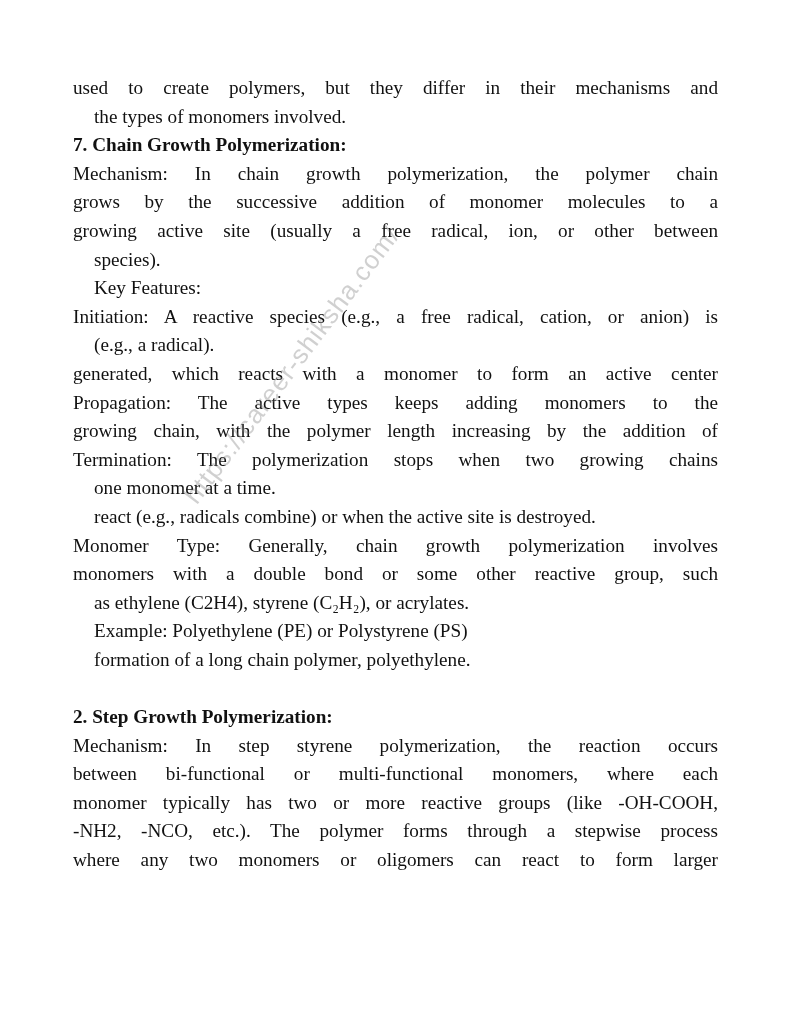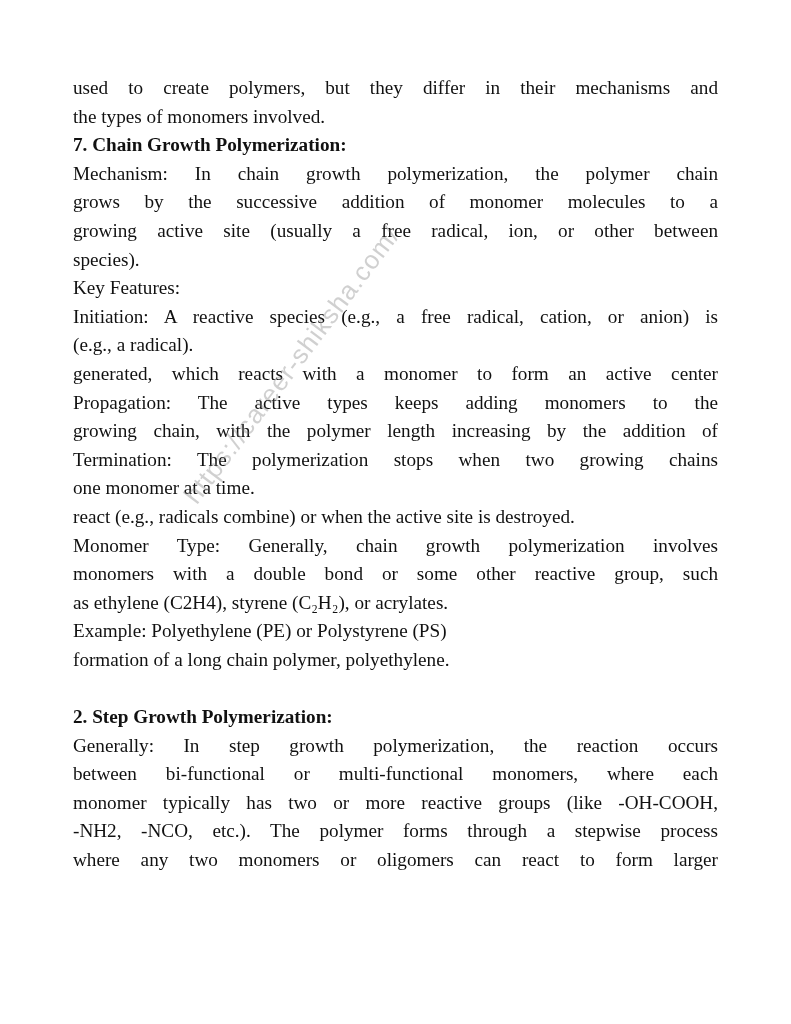--- a/index.html
+++ b/index.html
@@ -26,20 +26,21 @@
     .line {
       display: block;
       text-align: justify;
       text-align-last: justify;
       white-space: nowrap;
       height: 28.6px;
       font-family: Liberation Serif, serif;
     }
     .line.last {
       text-align-last: left;
+      margin-left: 21px;
     }
     .line.bold {
       font-weight: bold;
       text-align-last: left;
     }
     .blank {
       display: block;
       height: 28.6px;
     }
     .watermark {
@@ -75,20 +76,20 @@
   <span class="line justify">Termination: The polymerization stops when two growing chains</span>
   <span class="line last">one monomer at a time.</span>
   <span class="line last">react (e.g., radicals combine) or when the active site is destroyed.</span>
   <span class="line justify">Monomer Type: Generally, chain growth polymerization involves</span>
   <span class="line justify">monomers with a double bond or some other reactive group, such</span>
   <span class="line last">as ethylene (C2H4), styrene (C₂H₂), or acrylates.</span>
   <span class="line last">Example: Polyethylene (PE) or Polystyrene (PS)</span>
   <span class="line last">formation of a long chain polymer, polyethylene.</span>
   <span class="blank"></span>
   <span class="line bold">2. Step Growth Polymerization:</span>
-  <span class="line justify">Generally: In step growth polymerization, the reaction occurs</span>
+  <span class="line justify">Mechanism: In step styrene polymerization, the reaction occurs</span>
   <span class="line justify">between bi-functional or multi-functional monomers, where each</span>
   <span class="line justify">monomer typically has two or more reactive groups (like -OH-COOH,</span>
   <span class="line justify">-NH2, -NCO, etc.). The polymer forms through a stepwise process</span>
   <span class="line justify">where any two monomers or oligomers can react to form larger</span>
 </div>
 
 <div class="watermark">https://career-shiksha.com/</div>
 
 </body></html>

